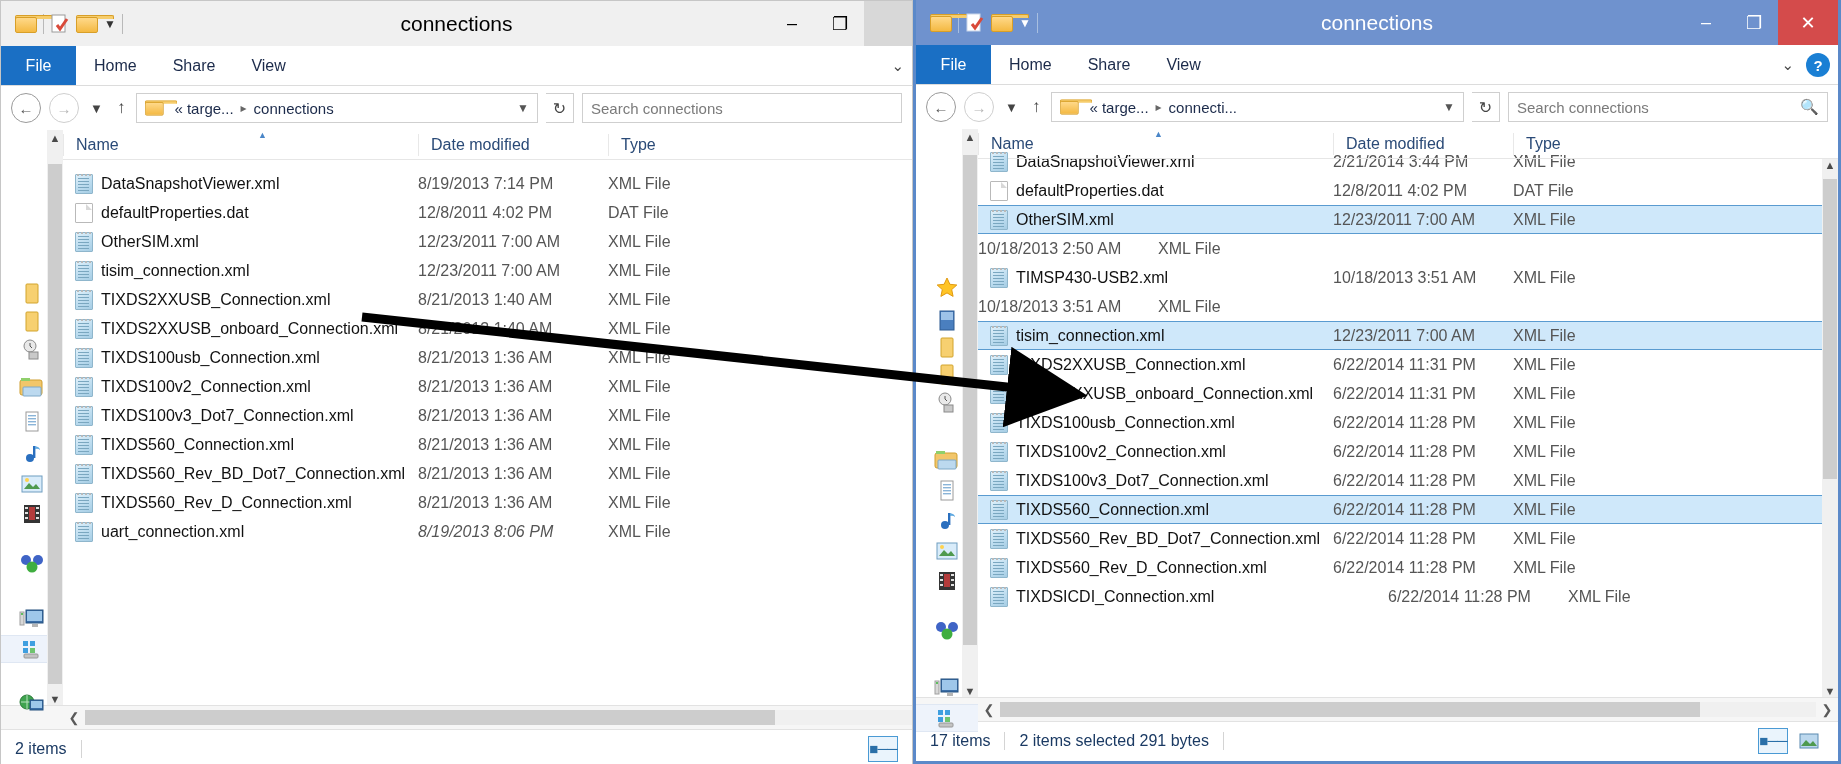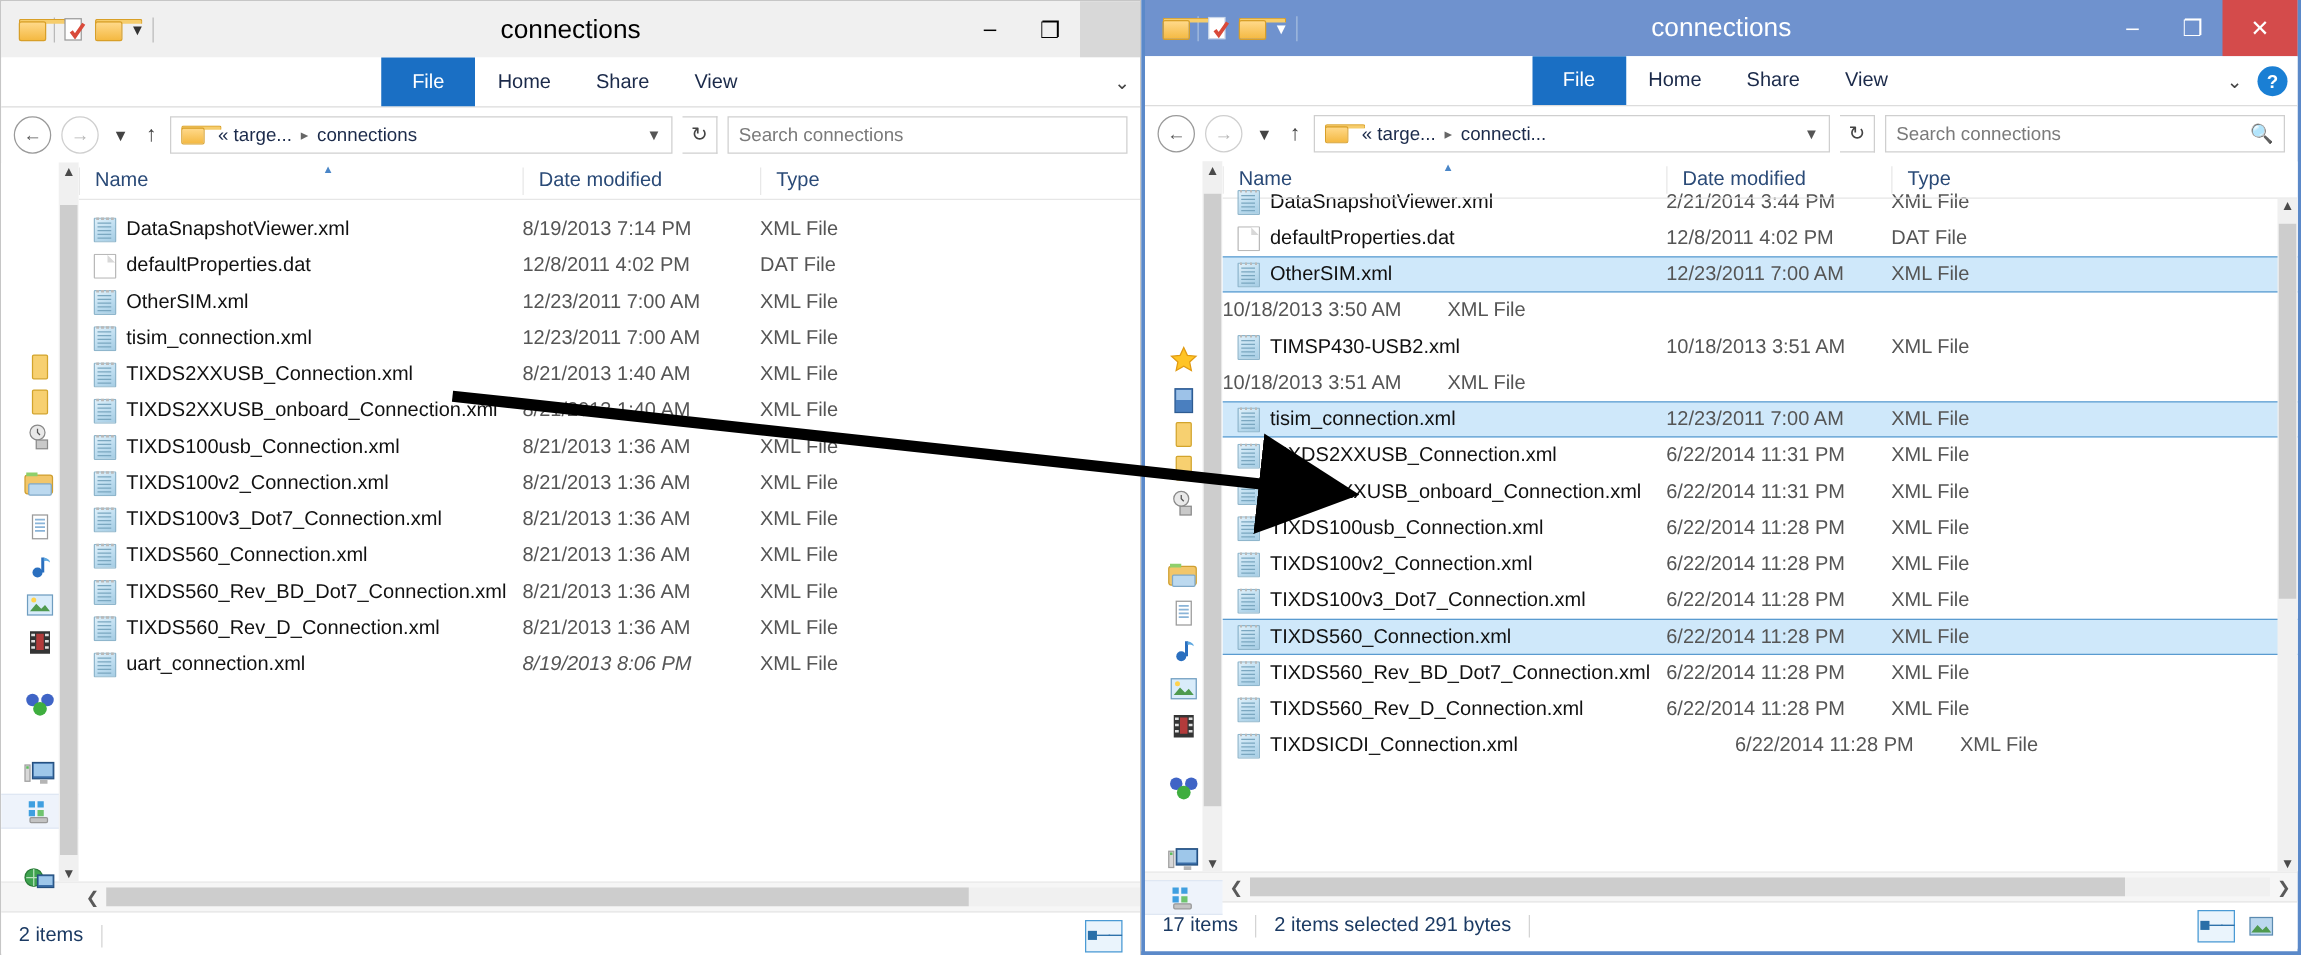--- a/index.html
+++ b/index.html
@@ -31,21 +31,21 @@
   .titlebar.active   .win-title { color:#fff; }
   .wbtns { position:absolute; right:0; top:0; height:45px; display:flex; }
   .wbtn { width:48px; height:45px; display:flex; align-items:center; justify-content:center;
           font-size:18px; color:#000; }
   .titlebar.active .wbtn { color:#fff; }
   .wbtn.close-active { background:#d44b4b; width:60px; }
   .wbtn.gray { background:#d8d8d8; width:48px; }
 
   
   .ribbon { height:40px; display:flex; align-items:stretch; position:relative;
-            background:#fff; border-bottom:1px solid #dcdcdc;justify-content:center; }
+            background:#fff; border-bottom:1px solid #dcdcdc; }
   .tab-file { width:75px; background:#1a6fc4; color:#fff; font-size:16px;
               display:flex; align-items:center; justify-content:center; }
   .tab { padding:0 18px; font-size:16px; color:#1b2a4a; display:flex; align-items:center; }
   .ribbon-right { position:absolute; right:8px; top:0; height:40px;
                   display:flex; align-items:center; gap:12px; }
   .chev { font-size:15px; color:#444; }
   .helpicon { width:24px; height:24px; border-radius:50%; background:#1a7fd4; color:#fff;
               font-size:15px; font-weight:bold; display:flex; align-items:center; justify-content:center; }
 
   
@@ -640,21 +640,21 @@
             </div>
             <div class="row sel">
               <div class="cell-name" style="width: 355px;">
                 <span class="fico xml"></span>
                 <span>OtherSIM.xml</span>
               </div>
               <div class="cell-date" style="width: 180px;">12/23/2011 7:00 AM</div>
               <div class="cell-type" style="width: 140px;">XML File</div>
             </div>
             <div class="row">
-              <div class="cell-date" style="width: 180px;">10/18/2013 3:50 AM</div>
+              <div class="cell-date" style="width: 180px;">10/18/2013 2:50 AM</div>
               <div class="cell-type" style="width: 140px;">XML File</div>
             </div>
             <div class="row">
               <div class="cell-name" style="width: 355px;">
                 <span class="fico xml"></span>
                 <span>TIMSP430-USB2.xml</span>
               </div>
               <div class="cell-date" style="width: 180px;">10/18/2013 3:51 AM</div>
               <div class="cell-type" style="width: 140px;">XML File</div>
             </div>

